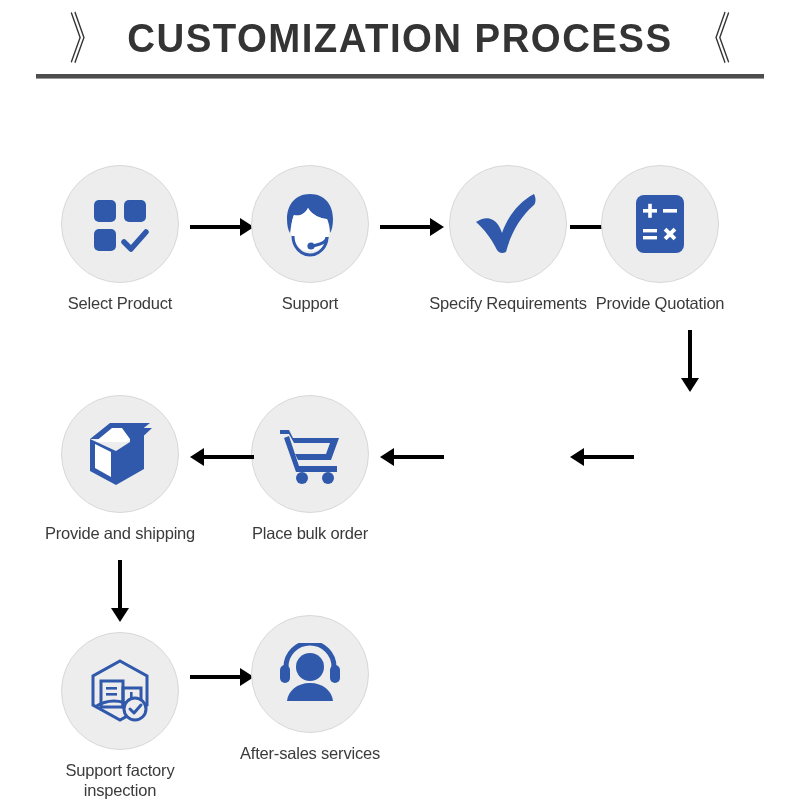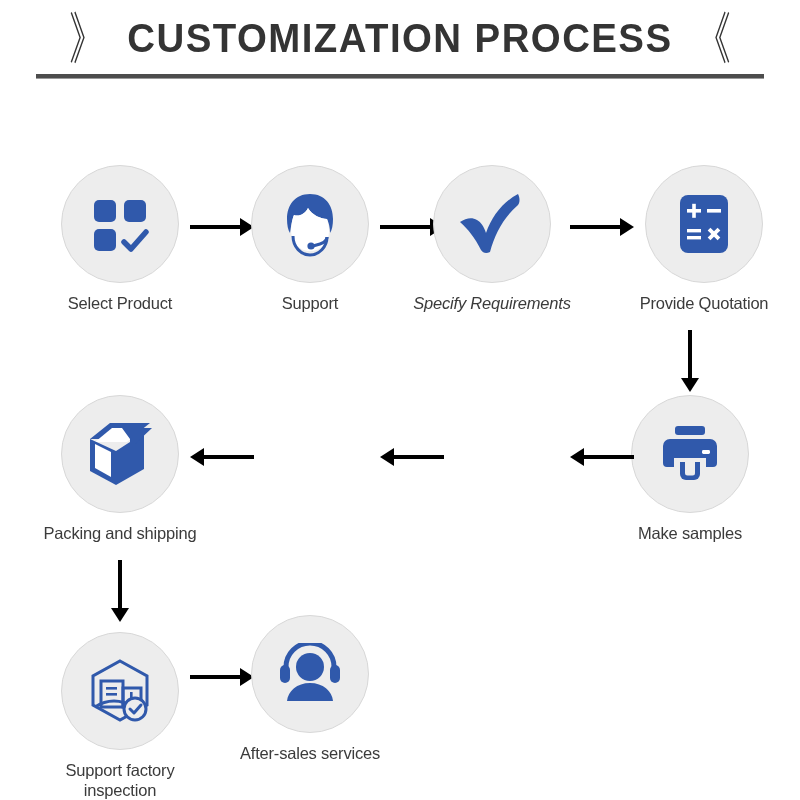--- a/index.html
+++ b/index.html
@@ -188,37 +188,37 @@
       </span>
     </div>
     <div class="node-label">Support</div>
   </div>
 
   <div class="arrow-h right" style="left:380px; top:218px; width:64px;">
     <div class="shaft"></div>
       <div class="head"></div>
   </div>
 
-  <div class="node" style="left:412px; top:165px;font-style:italic;">
+  <div class="node" style="left:428px; top:165px;">
     <div class="circle">
       <span>
         <svg width="72" height="72" viewBox="0 0 72 72">
           <path d="M4 34 C10 30 16 29 21 32 C25 34 28 39 30 45 C36 28 47 14 62 6 C64 10 64 14 62 17 C48 29 39 45 34 64 C30 66 27 65 25 62 C19 50 12 41 4 34 Z" fill="#3059ab"></path>
         </svg>
       </span>
     </div>
     <div class="node-label">Specify Requirements</div>
   </div>
 
   <div class="arrow-h right" style="left:570px; top:218px; width:64px;">
     <div class="shaft"></div>
       <div class="head"></div>
   </div>
 
-  <div class="node" style="left:624px; top:165px;">
+  <div class="node" style="left:580px; top:165px;">
     <div class="circle">
       <span>
         <svg width="62" height="62" viewBox="0 0 62 62">
           <rect x="7" y="2" width="48" height="58" rx="8" fill="#3059ab"></rect>
           <rect x="14" y="16" width="14" height="3.6" fill="#ffffff"></rect>
           <rect x="19.2" y="10.8" width="3.6" height="14" fill="#ffffff"></rect>
           <rect x="34" y="16" width="14" height="3.6" fill="#ffffff"></rect>
           <rect x="14" y="36" width="14" height="3.4" fill="#ffffff"></rect>
           <rect x="14" y="43" width="14" height="3.4" fill="#ffffff"></rect>
           <g transform="translate(41,41) rotate(45)">
@@ -229,66 +229,65 @@
       </span>
     </div>
     <div class="node-label">Provide Quotation</div>
   </div>
 
   <div class="arrow-v" style="left:681px; top:330px; height:62px;">
     <div class="shaft"></div>
       <div class="head"></div>
   </div>
 
-  <div class="node" style="left:610px; top:395px;">
-    <div class="circle">
-      <span>
-        <svg width="64" height="60" viewBox="0 0 64 60">
-          <rect x="17" y="2" width="30" height="9" rx="3" fill="#3059ab"></rect>
-          <path d="M12 15 h40 a7 7 0 0 1 7 7 v17 a4 4 0 0 1 -4 4 h-7 v-9 h-32 v9 h-7 a4 4 0 0 1 -4 -4 v-17 a7 7 0 0 1 7 -7 z" fill="#3059ab"></path>
-          <rect x="44" y="26" width="8" height="4" rx="1.4" fill="#ffffff"></rect>
-          <path d="M22 38 h20 v12 a6 6 0 0 1 -6 6 h-8 a6 6 0 0 1 -6 -6 z" fill="#3059ab"></path>
-          <path d="M27 38 h10 v11 a2.5 2.5 0 0 1 -2.5 2.5 h-5 a2.5 2.5 0 0 1 -2.5 -2.5 z" fill="#ededed"></path>
-        </svg>
-      </span>
-    </div>
-    <div class="node-label">Make samples</div>
-  </div>
 
   <div class="arrow-h left" style="left:570px; top:448px; width:64px;">
     <div class="head"></div>
       <div class="shaft"></div>
   </div>
 
 
   <div class="arrow-h left" style="left:380px; top:448px; width:64px;">
     <div class="head"></div>
       <div class="shaft"></div>
   </div>
 
+  <div class="node" style="left:230px; top:395px;">
+    <div class="circle">
+      <span>
+        <svg width="68" height="62" viewBox="0 0 68 62">
+          <path d="M4 7 h9 l4 8 h46 l-8 22 h-33 l-3 -6 h31 l4 -11 h-36 l-5 -9 h-9 z" fill="#3059ab"></path>
+          <path d="M13 13 l10 30 h38 v6 h-41 l-12 -34 z" fill="#3059ab"></path>
+          <circle cx="26" cy="55" r="6" fill="#3059ab"></circle>
+          <circle cx="52" cy="55" r="6" fill="#3059ab"></circle>
+        </svg>
+      </span>
+    </div>
+    <div class="node-label">Place bulk order</div>
+  </div>
 
   <div class="arrow-h left" style="left:190px; top:448px; width:64px;">
     <div class="head"></div>
       <div class="shaft"></div>
   </div>
 
   <div class="node" style="left:40px; top:395px;">
     <div class="circle">
       <span>
         <svg width="68" height="66" viewBox="0 0 68 66">
           <path d="M4 18 L24 2 L64 2 L44 18 Z" fill="#3059ab"></path>
           <path d="M9 21 L26 7 L57 7 L41 21 Z" fill="#ffffff"></path>
           <path d="M4 18 L4 50 L30 64 L30 30 Z" fill="#3059ab"></path>
           <path d="M9 23 L9 47 L25 56 L25 31 Z" fill="#ffffff"></path>
           <path d="M30 30 L30 64 L58 48 L58 12 Z" fill="#3059ab"></path>
           <path d="M36 7 L66 7 L48 24 L44 24 L44 18 Z" fill="#3059ab"></path>
         </svg>
       </span>
     </div>
-    <div class="node-label">Packing and shipping</div>
+    <div class="node-label">Provide and shipping</div>
   </div>
 
   <div class="arrow-v" style="left:111px; top:560px; height:62px;">
     <div class="shaft"></div>
       <div class="head"></div>
   </div>
 
   <div class="node" style="left:40px; top:632px;">
     <div class="circle">
       <span>

